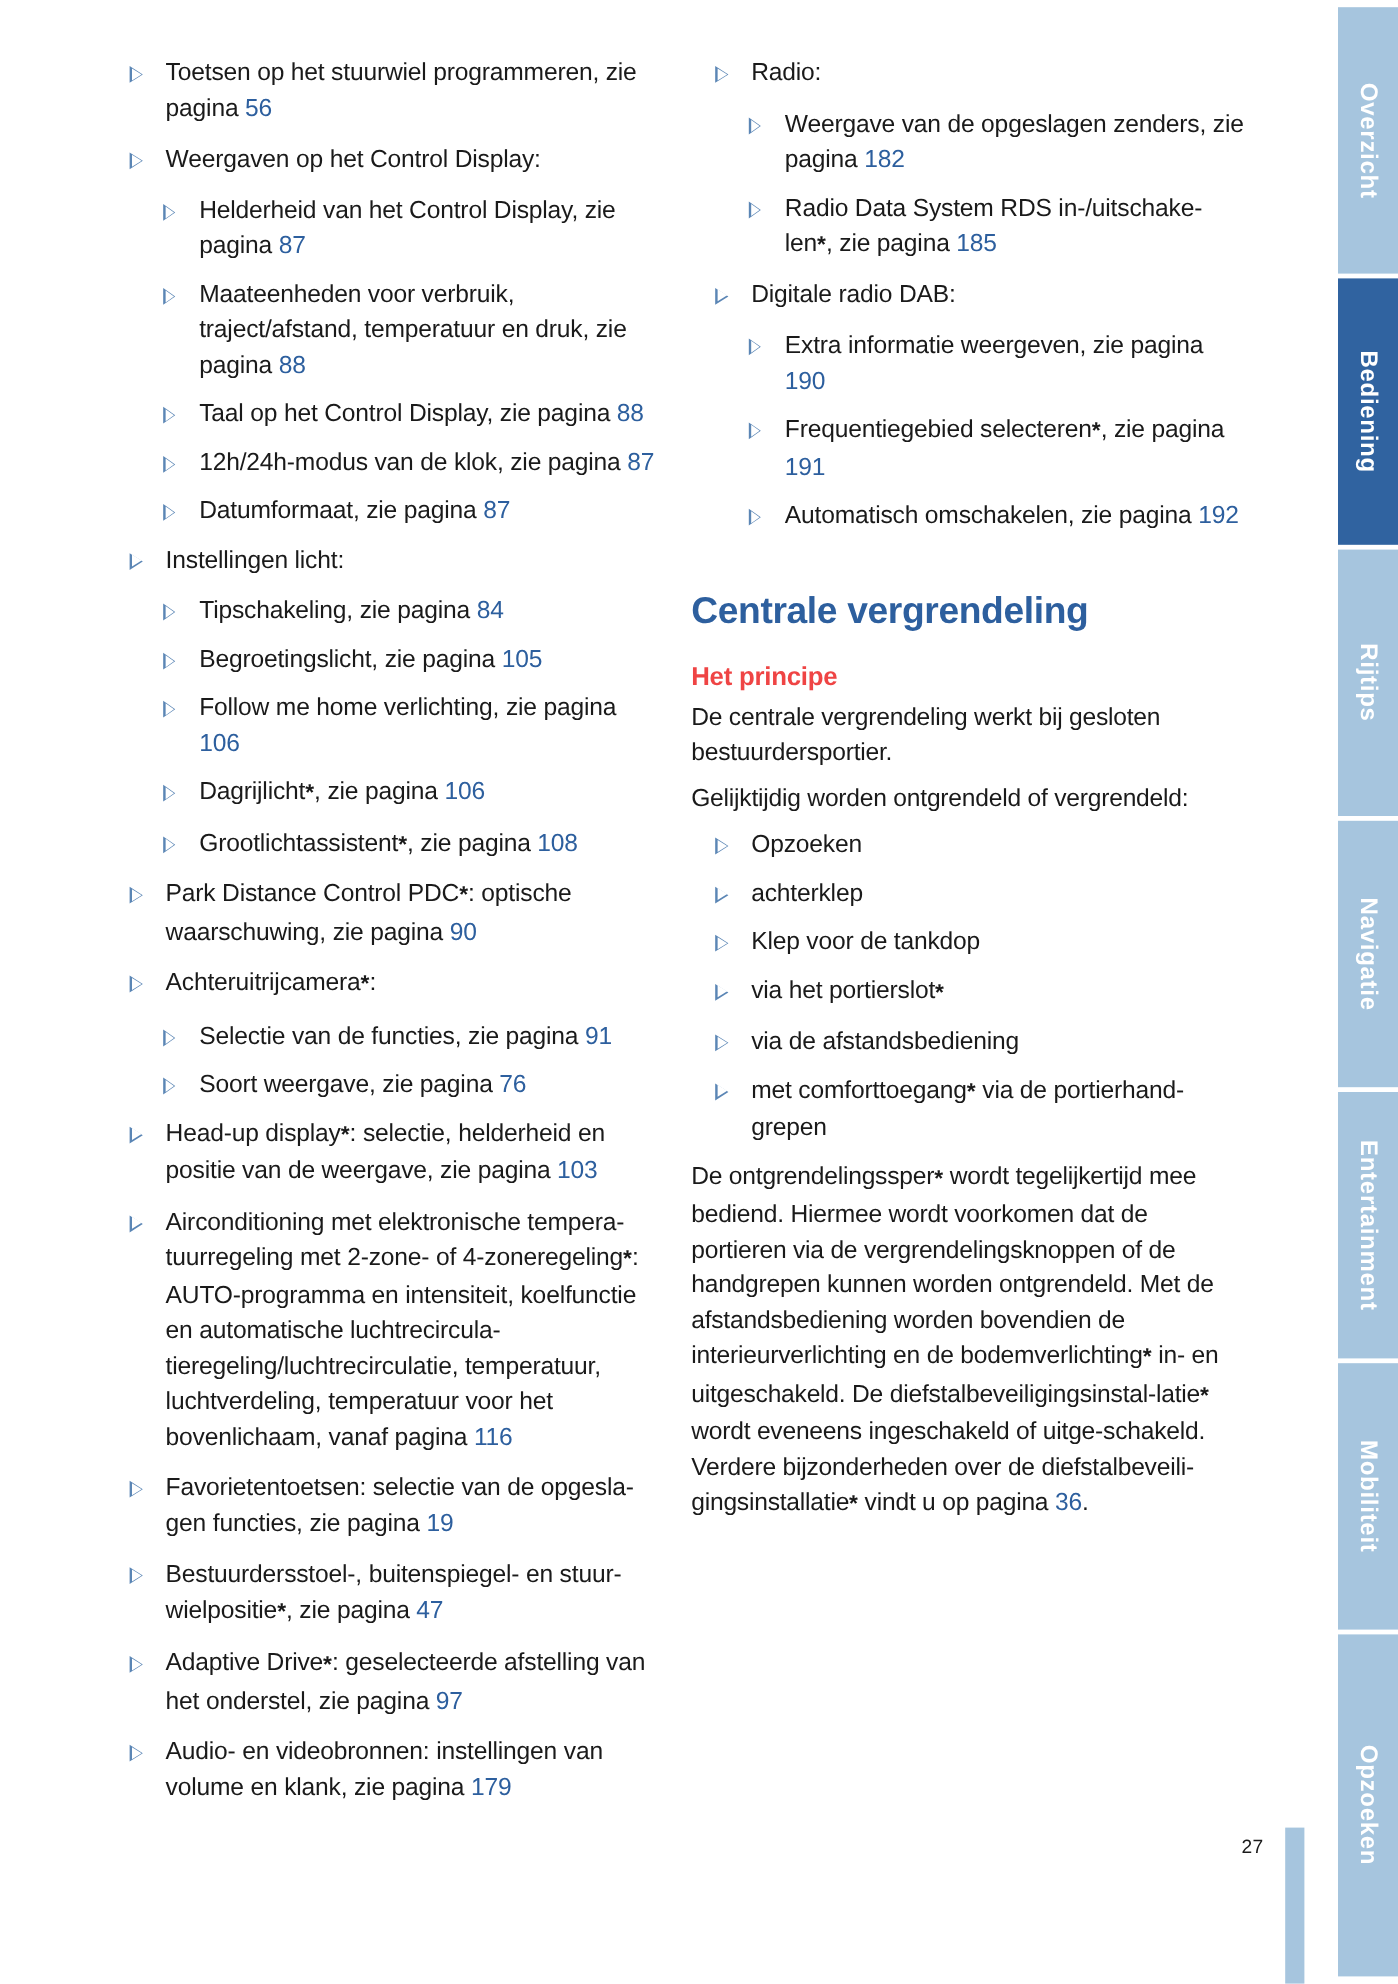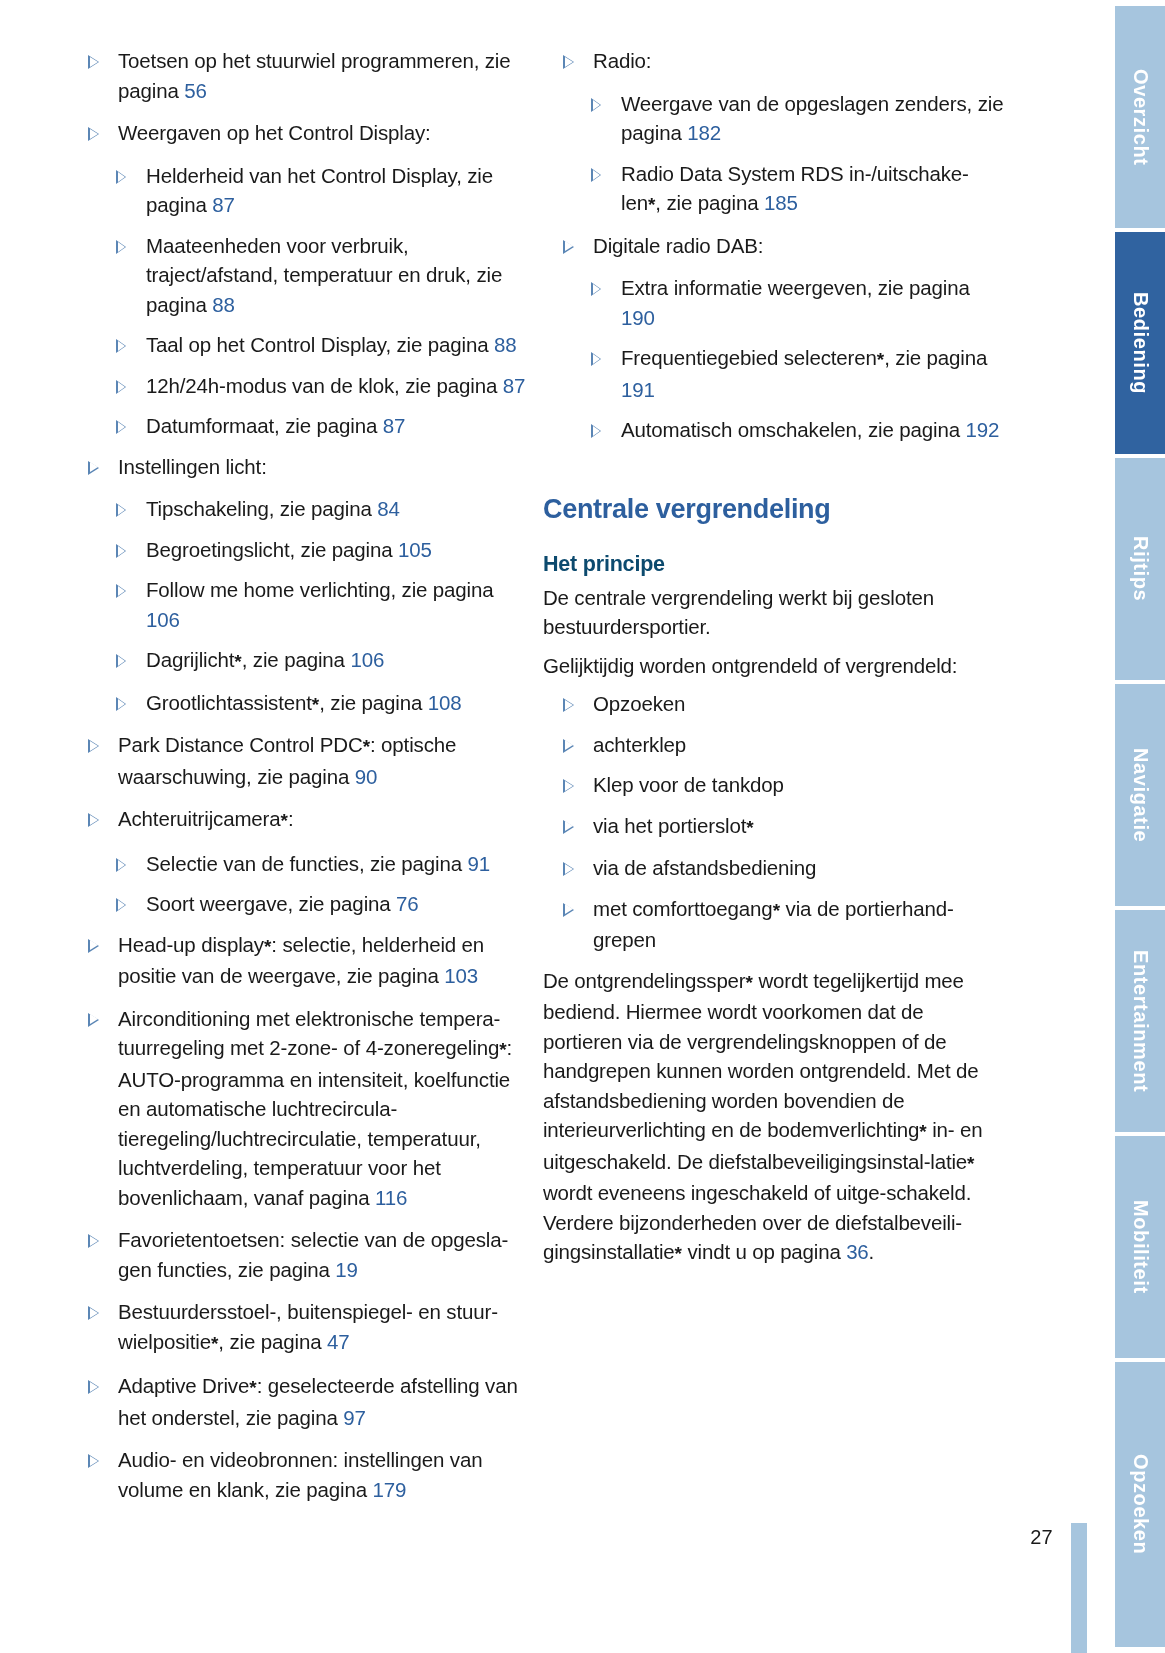--- a/index.html
+++ b/index.html
@@ -19,25 +19,25 @@
   
   .page {
     position: absolute;
     inset: 0;
     background: #ffffff;
   }
 
   
   .columns {
     position: absolute;
-    left: 68px;
+    left: 88px;
     top: 46px;
     width: 950px;
     display: flex;
-    gap: 13px;
+    gap: 26px;
   }
   .col {
     width: 462px;
   }
 
   
   ul.lvl1, ul.lvl2 {
     list-style: none;
     margin: 0;
     padding: 0;
@@ -97,32 +97,32 @@
   .pref { color: #2d5f9e; }
   .ast {
     font-weight: bold;
     font-size: 19px;
     vertical-align: -1px;
     letter-spacing: 0;
   }
 
   
   h1.sec-title {
-    font-size: 27px;
+    font-size: 31px;
     line-height: 36px;
     font-weight: bold;
     color: #2d5f9e;
     margin: 46px 0 22px 0;
     letter-spacing: -0.3px;
   }
   h2.sub-title {
     font-size: 21.5px;
     line-height: 26px;
     font-weight: bold;
-    color: #0c4a6e;
+    color: #ef4444;
     margin: 24px 0 6px 0;
     letter-spacing: -0.2px;
   }
   h2.sub-title.tight { margin-top: 27px; }
   p.body {
     font-size: 20.5px;
     line-height: 29.5px;
     margin: 0 0 9px 0;
     letter-spacing: -0.18px;
   }
@@ -155,21 +155,21 @@
     color: #ffffff;
     letter-spacing: 0.6px;
     white-space: nowrap;
   }
 
   
   .folio {
     position: absolute;
     right: 112px;
     bottom: 104px;
-    font-size: 20px;
+    font-size: 16px;
     color: #1a1a1a;
     letter-spacing: 0.3px;
   }
   .folio-bar {
     position: absolute;
     right: 78px;
     bottom: 0;
     width: 16px;
     height: 130px;
     background: #a6c5de;

